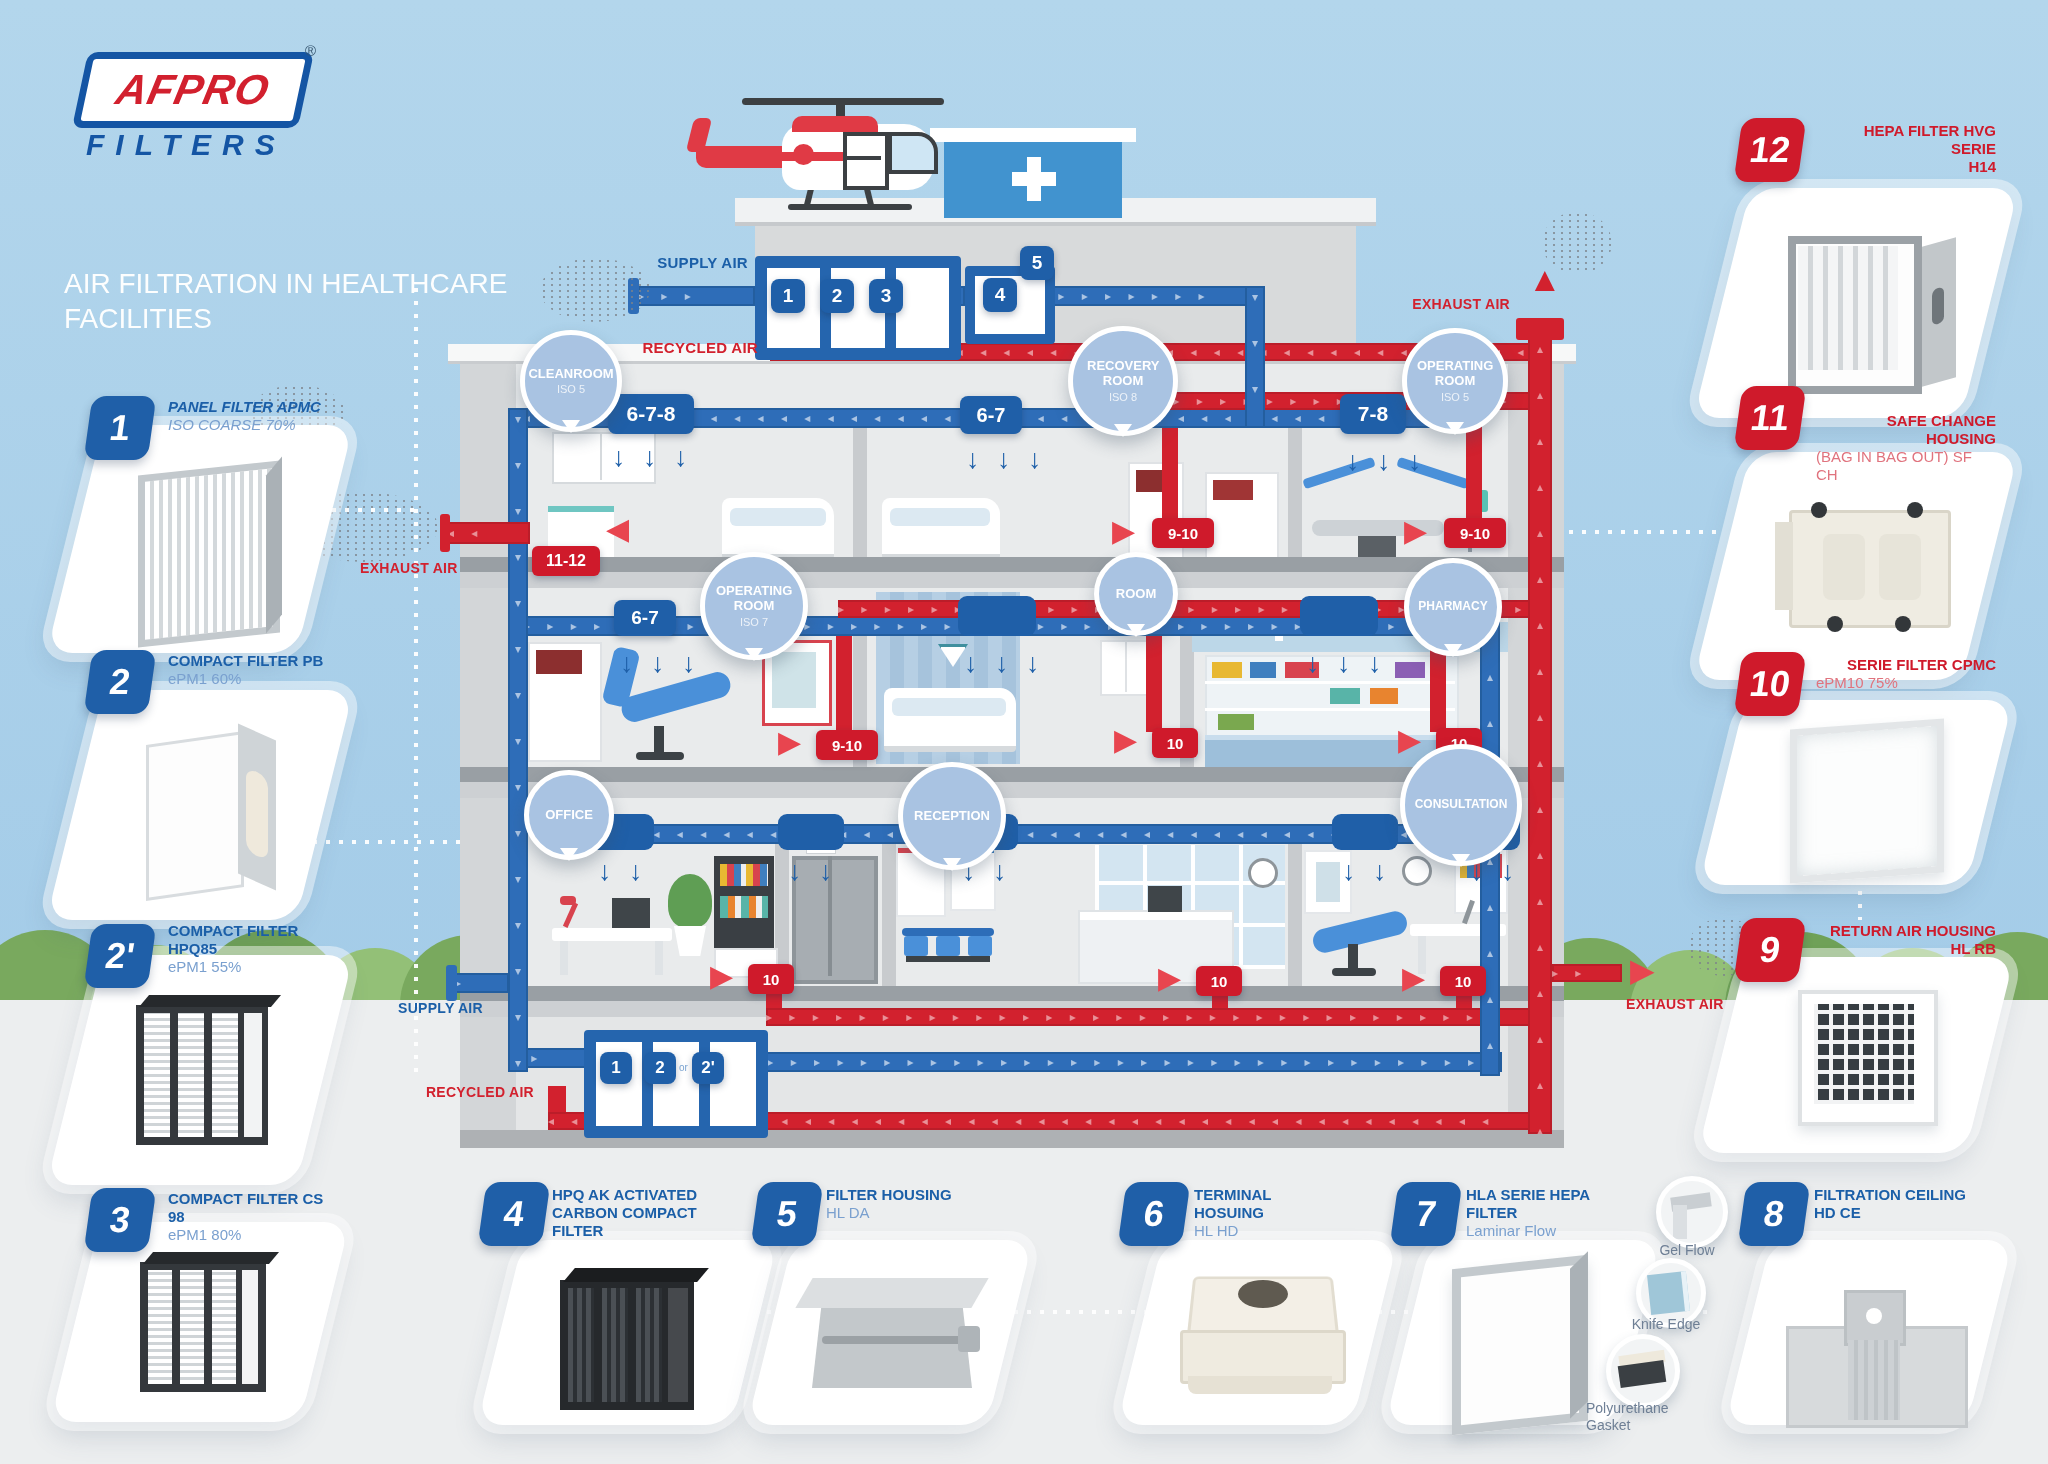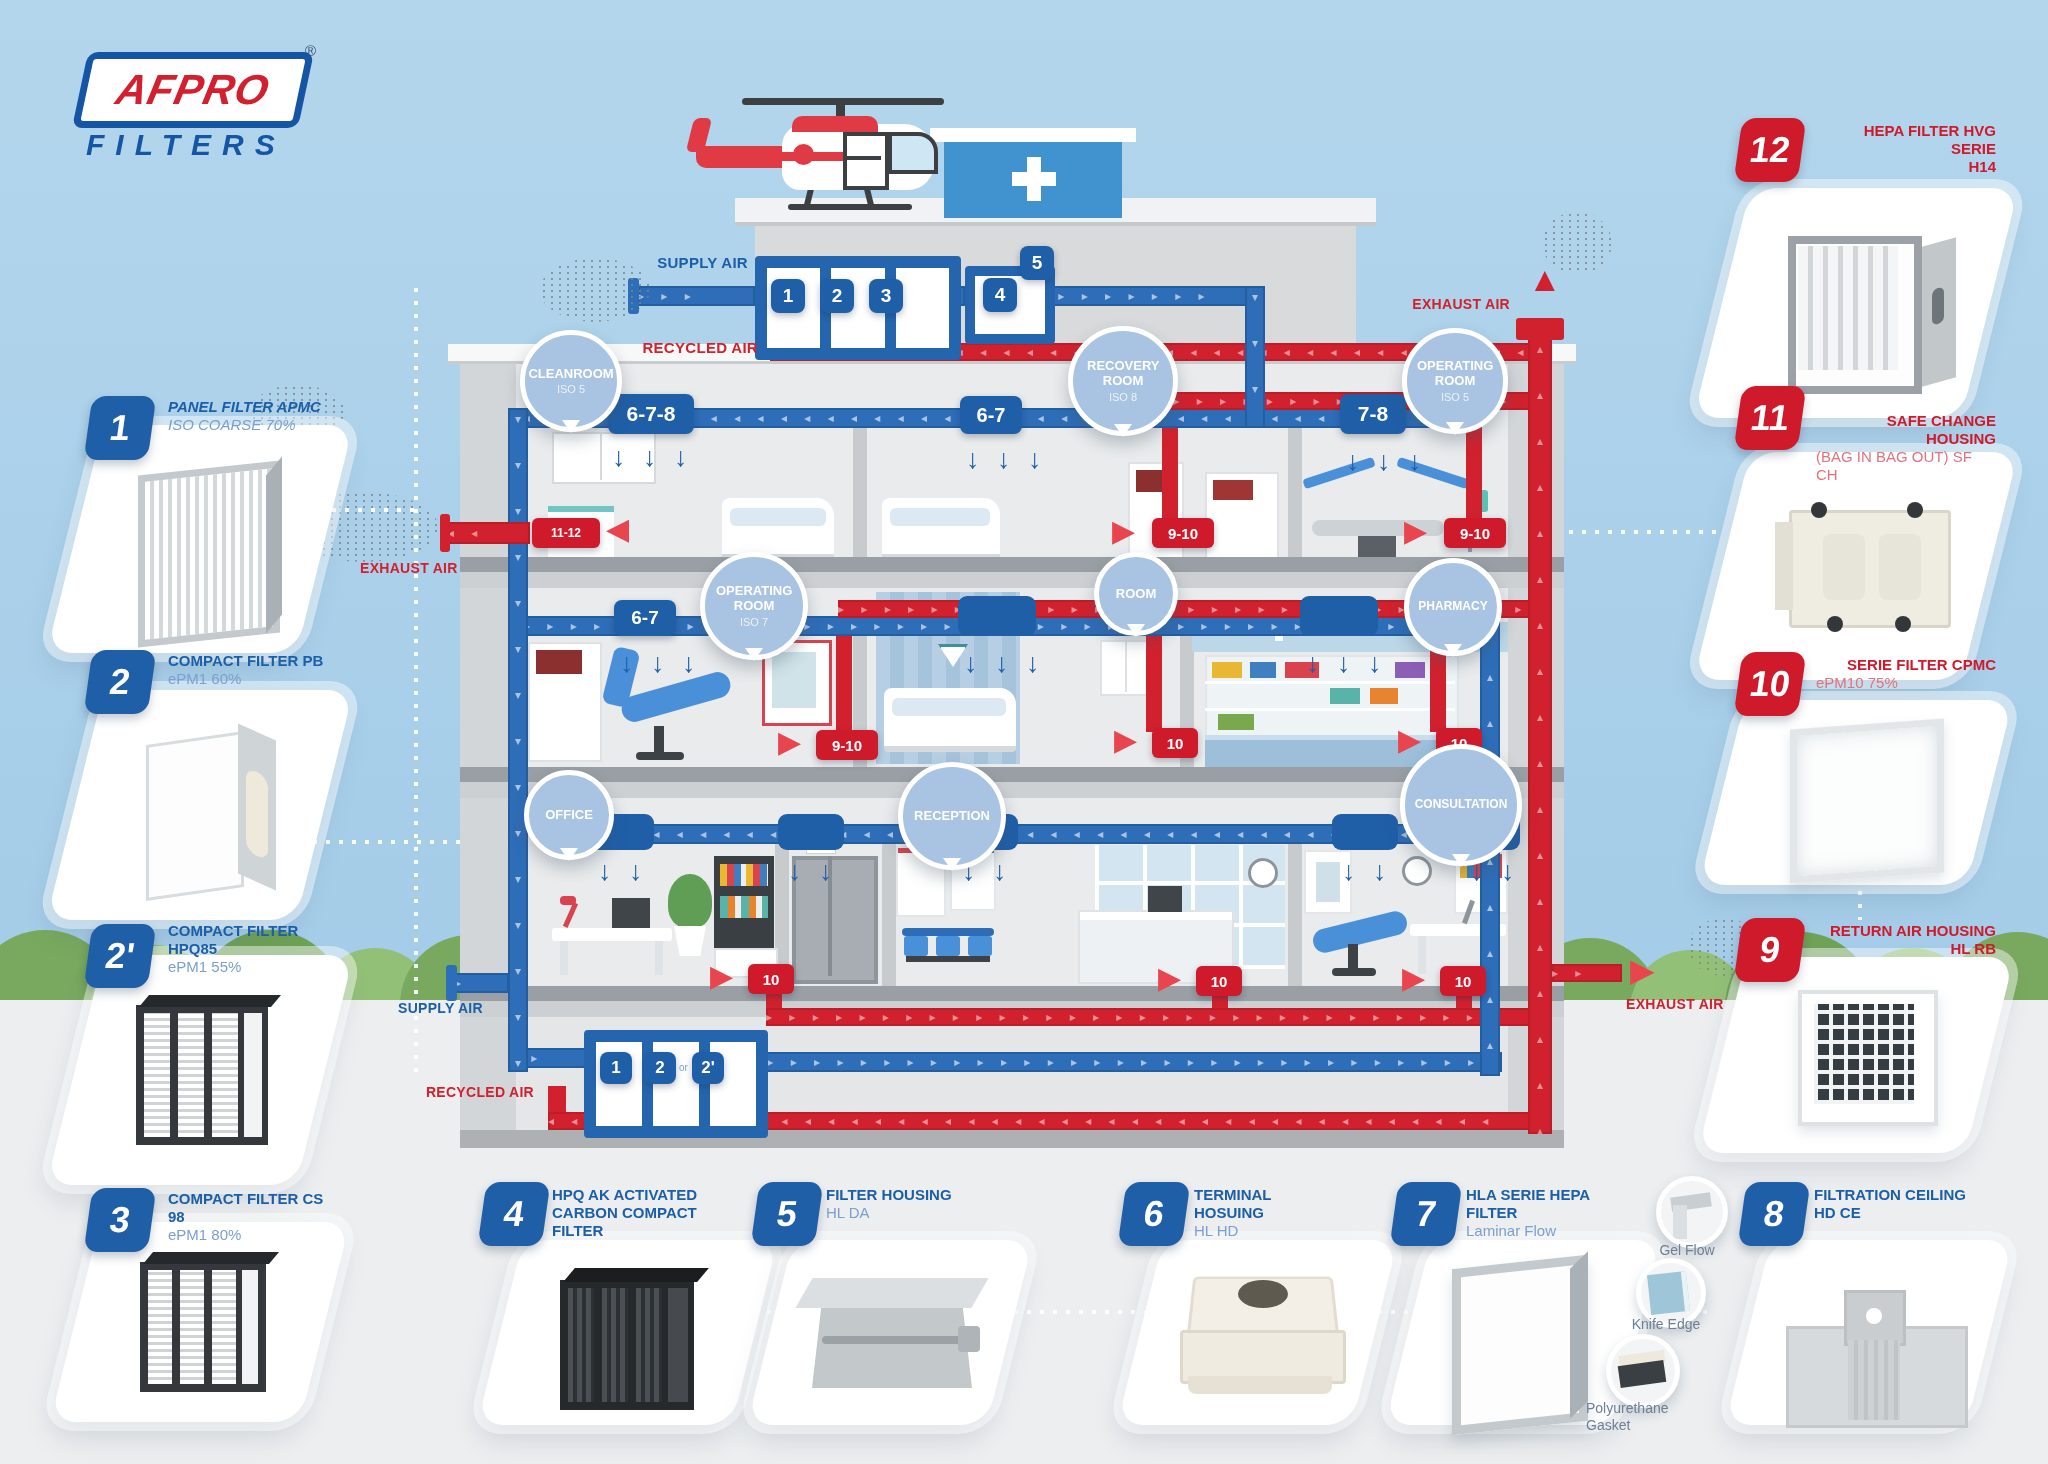--- a/index.html
+++ b/index.html
@@ -87,20 +87,24 @@
     <div class="bush" style="left:1850px;top:948px;width:125px;height:125px;background:#93c077;"></div>
     <div class="bush" style="left:1945px;top:932px;width:145px;height:145px;background:#79a95e;"></div>
   </div>
   <div class="ground"></div>
 
   <div class="logo-box">
       <span class="logo-text">AFPRO</span>
     </div>
   <span class="logo-reg">®</span>
   <div class="logo-sub">FILTERS</div>
+  <div class="subtitle">
+    <span>AIR FILTRATION IN HEALTHCARE</span><br>
+    <span>FACILITIES</span>
+  </div>
 
   <div class="dot-h" style="left:228px;top:508px;width:188px;"></div>
   <div class="dot-h" style="left:300px;top:840px;width:160px;"></div>
   <div class="dot-h" style="left:1556px;top:530px;width:166px;"></div>
   <div class="dot-h" style="left:520px;top:1310px;width:1190px;z-index:2;"></div>
   <div class="dot-v" style="left:414px;top:288px;height:790px;"></div>
   <div class="dot-v" style="left:955px;top:330px;height:676px;"></div>
   <div class="dot-v" style="left:1002px;top:330px;height:676px;"></div>
   <div class="dot-v" style="left:984px;top:322px;height:56px;"></div>
   <div class="dot-v" style="left:1858px;top:348px;height:40px;"></div>
@@ -331,21 +335,21 @@
     <div class="duct r" style="left:1150px;top:392px;width:402px;height:18px;">▸ ▸ ▸ ▸ ▸ ▸ ▸ ▸ ▸ ▸ ▸ ▸ ▸ ▸ ▸ ▸ </div>
     <div class="abs" style="left:1162px;top:408px;width:16px;height:124px;background:#d2212e;z-index:24;"></div>
     <div class="abs" style="left:1466px;top:408px;width:16px;height:124px;background:#d2212e;z-index:24;"></div>
     <div class="chip r" style="left:1152px;top:518px;width:62px;height:30px;font-size:15px;">9-10</div>
     <div class="chip r" style="left:1444px;top:518px;width:62px;height:30px;font-size:15px;">9-10</div>
     <span class="flow" style="left:1112px;top:516px;color:#e8454f;font-size:30px;">▶ </span>
     <span class="flow" style="left:1404px;top:516px;color:#e8454f;font-size:30px;">▶ </span>
 
     <div class="duct r" style="left:448px;top:522px;width:82px;height:22px;z-index:27;">◂ ◂ </div>
     <div class="abs" style="left:440px;top:514px;width:10px;height:38px;background:#d2212e;border-radius:3px;z-index:27;"></div>
-    <div class="chip r" style="left:532px;top:518px;width:68px;height:30px;font-size:12px;">11-12</div>
+    <div class="chip r" style="left:532px;top:546px;width:68px;height:30px;font-size:16px;">11-12</div>
     <span class="flow" style="left:606px;top:514px;color:#e8454f;font-size:30px;">◀ </span>
 
     <div class="duct r" style="left:838px;top:600px;width:714px;height:18px;">▸ ▸ ▸ ▸ ▸ ▸ ▸ ▸ ▸ ▸ ▸ ▸ ▸ ▸ ▸ ▸ ▸ ▸ ▸ ▸ ▸ ▸ ▸ ▸ ▸ ▸ ▸ ▸ ▸ ▸ </div>
     <div class="abs" style="left:836px;top:616px;width:16px;height:120px;background:#d2212e;z-index:24;"></div>
     <div class="abs" style="left:1146px;top:616px;width:16px;height:116px;background:#d2212e;z-index:24;"></div>
     <div class="abs" style="left:1430px;top:616px;width:16px;height:116px;background:#d2212e;z-index:24;"></div>
     <div class="chip r" style="left:816px;top:730px;width:62px;height:30px;font-size:15px;">9-10</div>
     <div class="chip r" style="left:1152px;top:728px;width:46px;height:30px;font-size:15px;">10</div>
     <div class="chip r" style="left:1436px;top:728px;width:46px;height:30px;font-size:15px;">10</div>
     <span class="flow" style="left:778px;top:727px;color:#e8454f;font-size:30px;">▶ </span>

